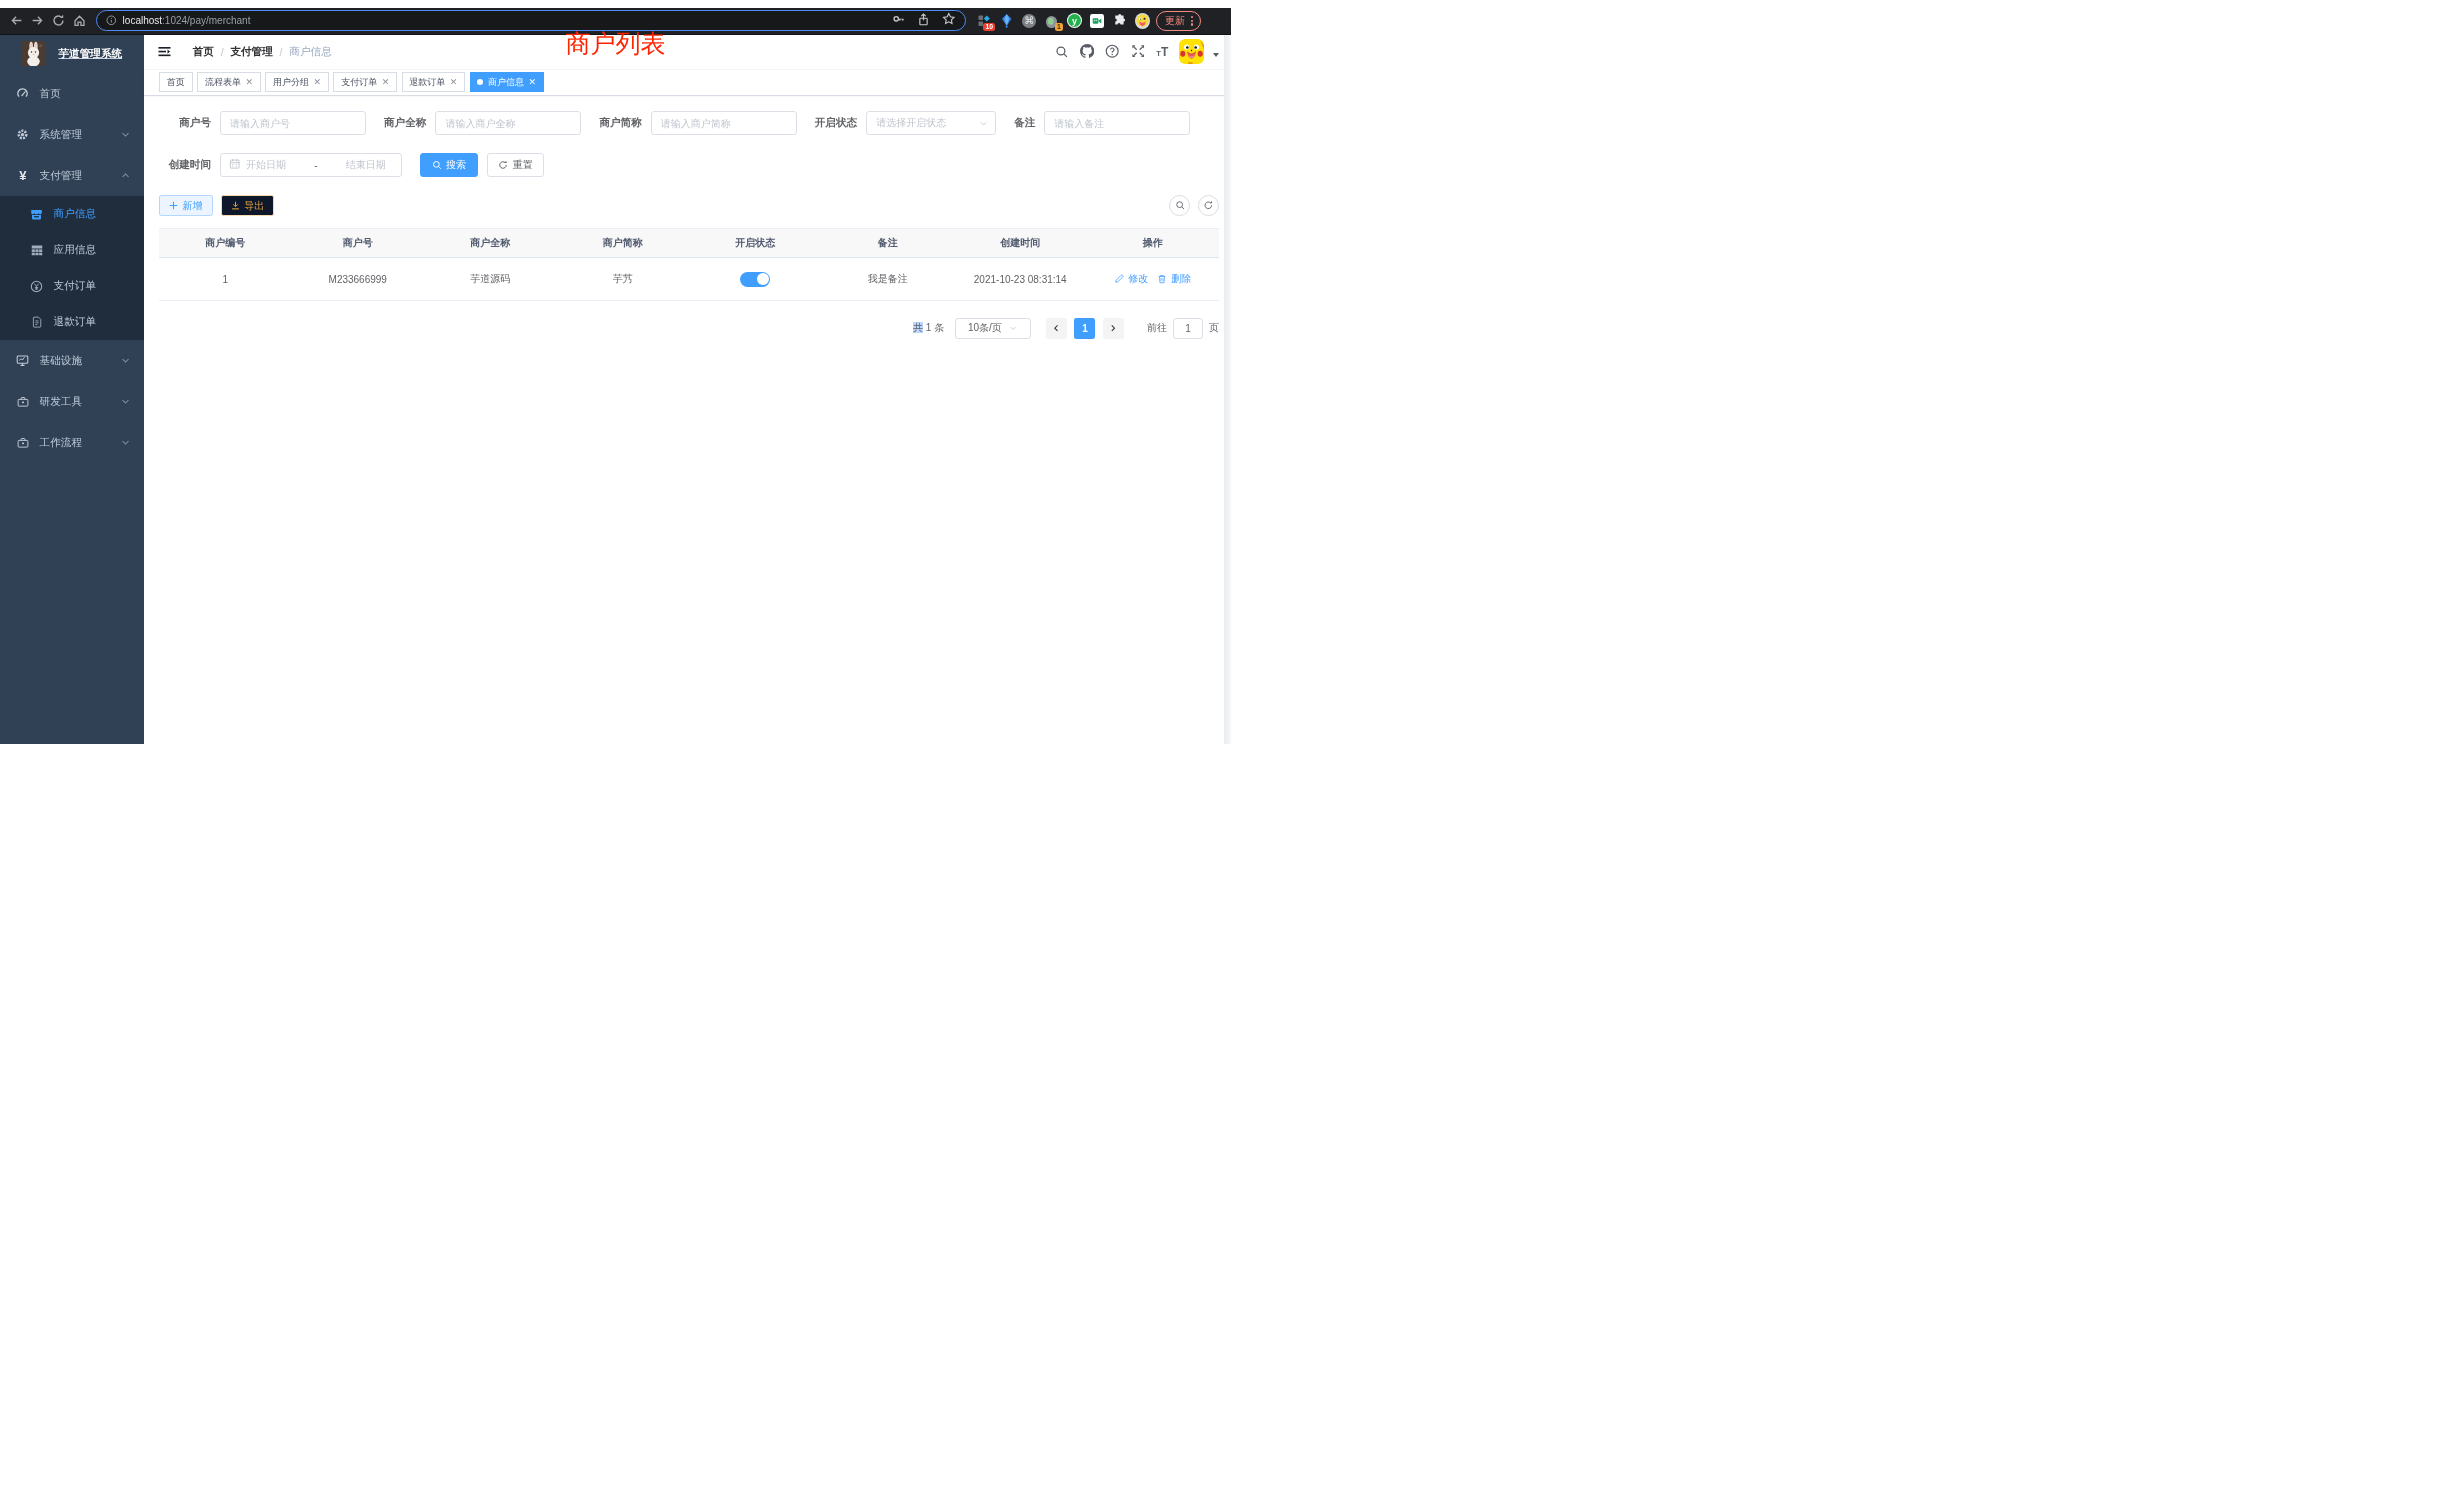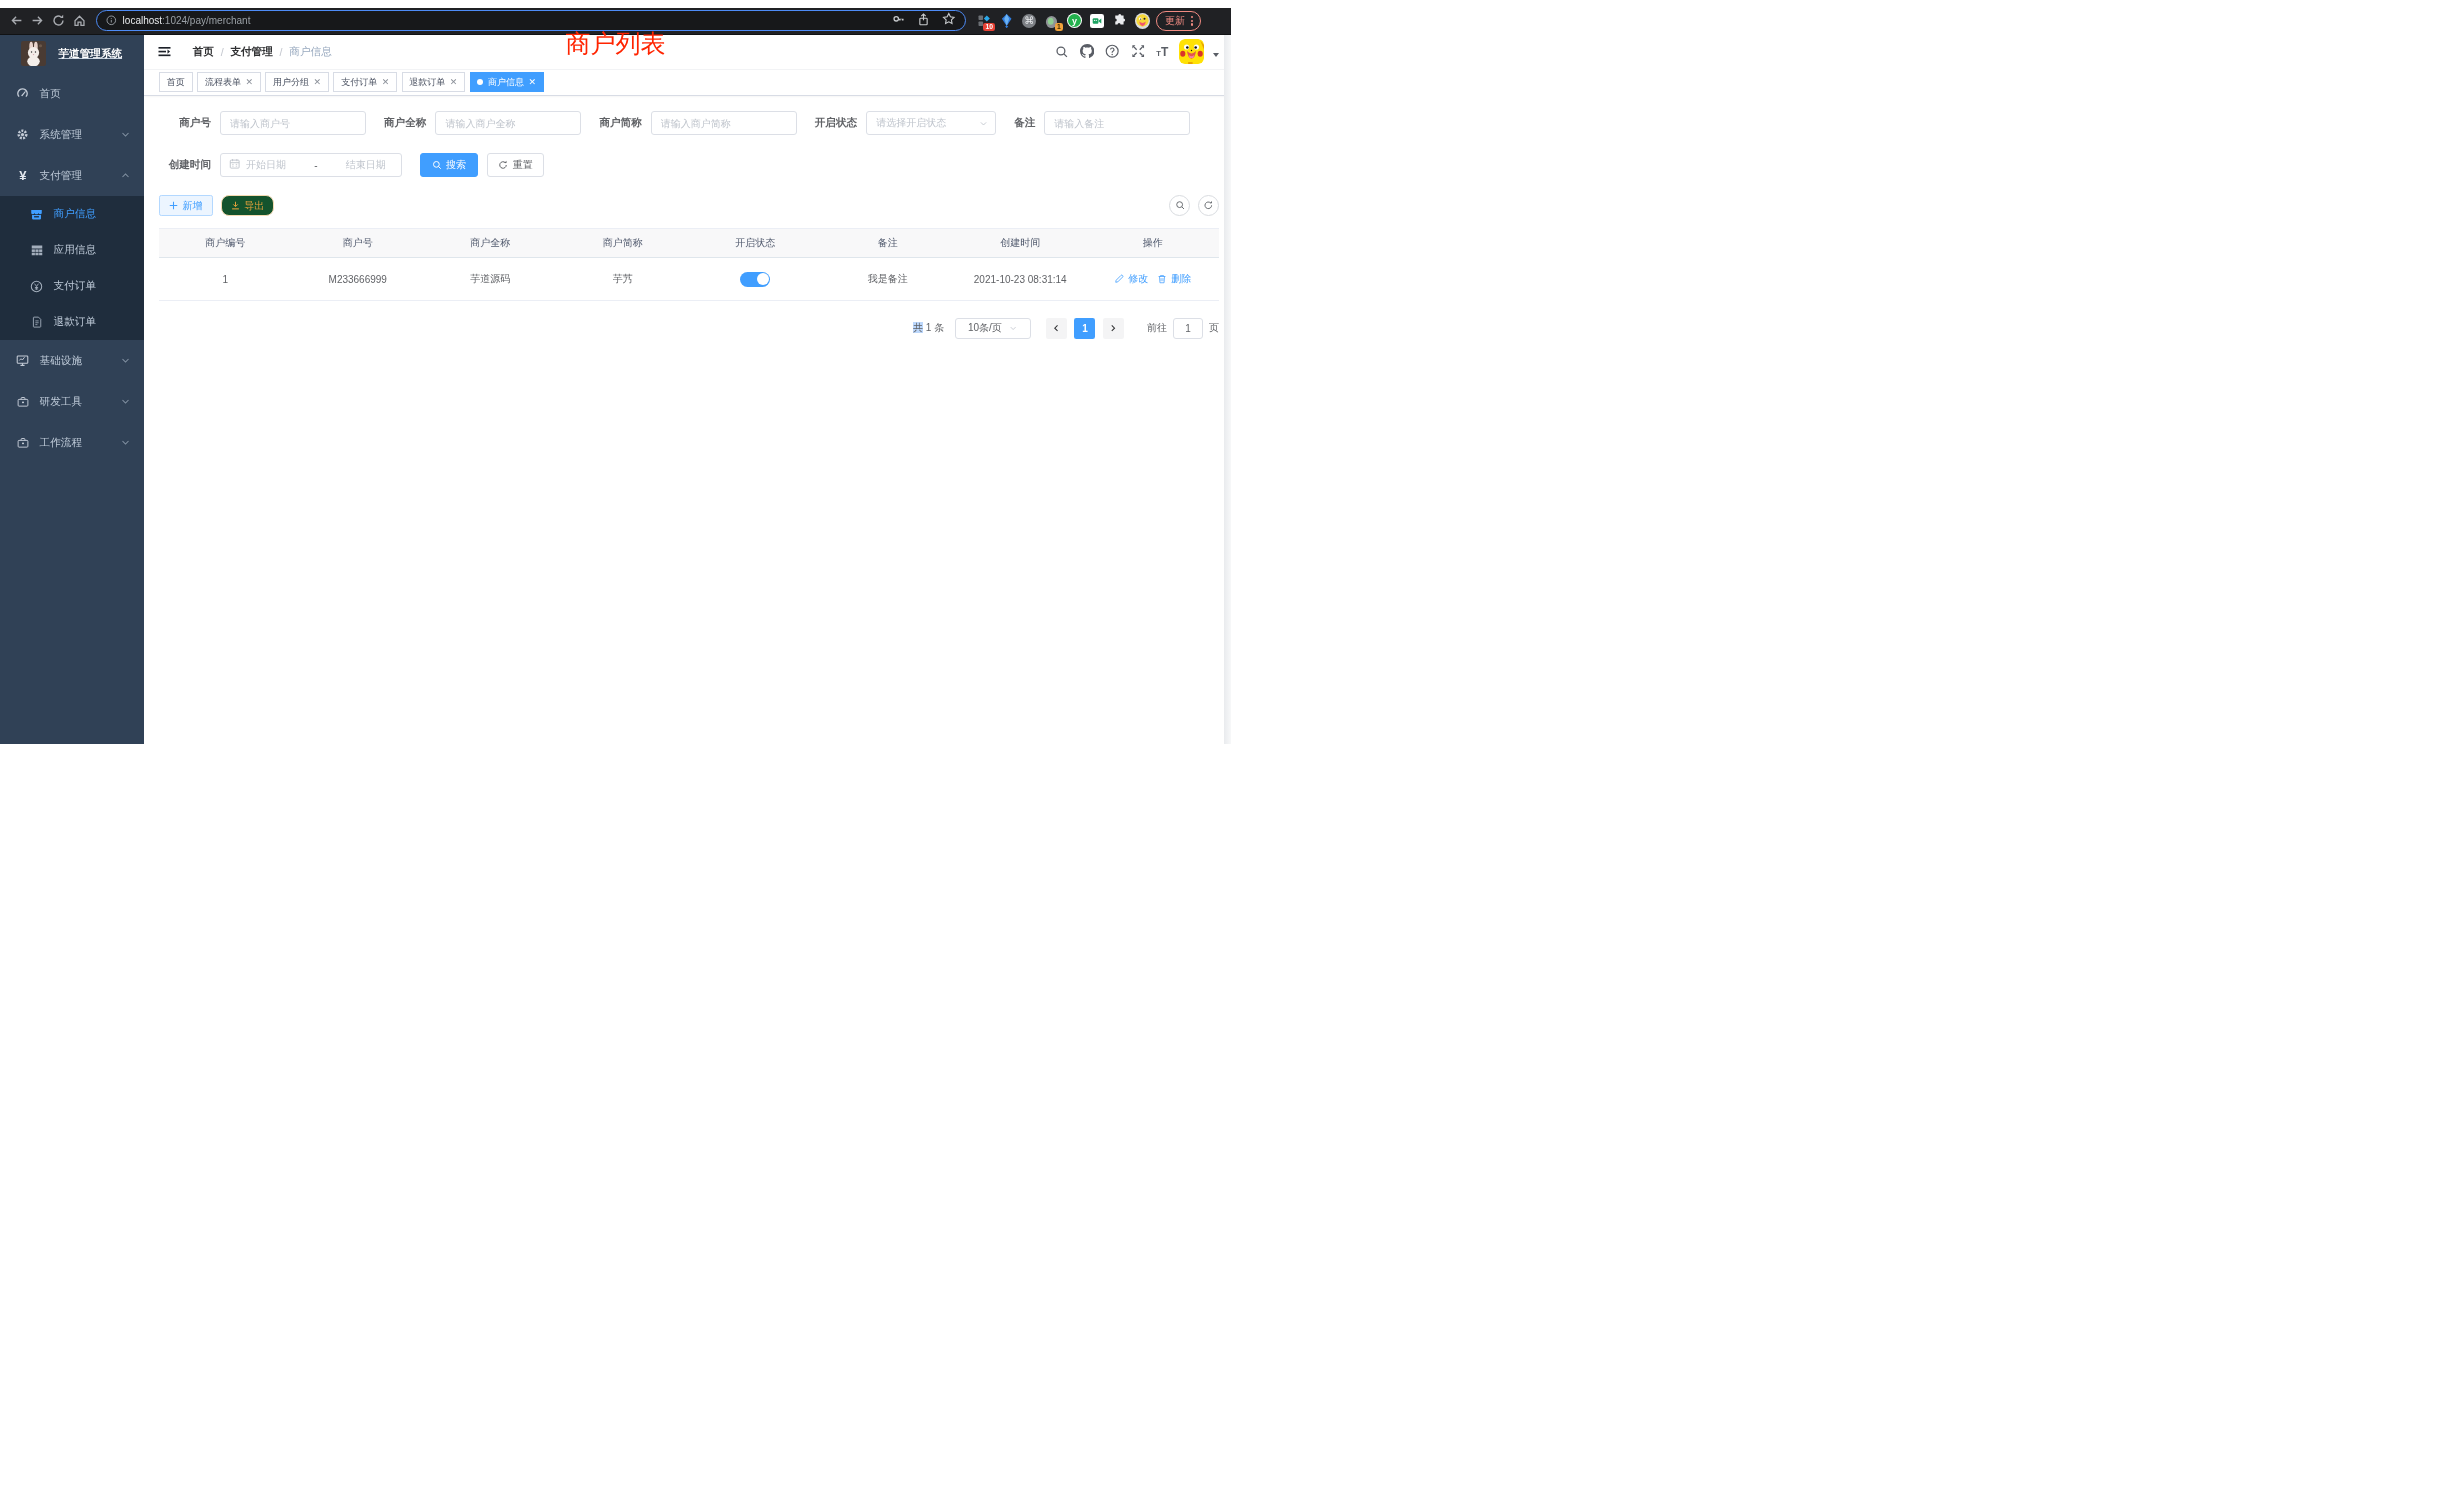--- a/index.html
+++ b/index.html
@@ -85,29 +85,29 @@
   .el-select { width:130px; height:24px; border:0.8px solid #dcdfe6; border-radius:3px; padding:0 7.6px 0 9px; font-size:10px; color:#bfc4cc; background:#fff; display:flex; align-items:center; cursor:pointer; }
   .el-select .sel-arrow { margin-left:auto; color:#c0c4cc; display:flex; }
   .date-range { width:182px; height:24px; border:0.8px solid #dcdfe6; border-radius:3px; display:flex; align-items:center; padding:0 7.6px; font-size:10px; color:#bfc4cc; gap:6px; }
   .date-range .dr-sep { color:#606266; flex:1; text-align:center; }
   .date-range .dr-part { white-space:nowrap; }
   .btn { height:24px; border-radius:3px; font-size:10px; display:inline-flex; align-items:center; justify-content:center; gap:4.5px; cursor:pointer; border:0.8px solid transparent; padding:0 10.6px; font-family:inherit; background:#fff; }
   .btn-primary { background:#409eff; border-color:#409eff; color:#fff; }
   .btn-plain { border-color:#dcdfe6; color:#606266; }
   .btn-mini { height:21px; font-size:10px; padding:0 9px; border-radius:2.3px; }
   .btn-add { background:#ecf5ff; border-color:#b3d8ff; color:#409eff; }
-  .btn-export { background:#14532d; border-color:#f5dab1; color:#e6a23c;border-radius:8px; }
+  .btn-export { background:#0f172a; border-color:#f5dab1; color:#e6a23c; }
   .toolbar-row { display:flex; align-items:center; margin-bottom:12px; }
   .toolbar-right { margin-left:auto; display:flex; gap:7.6px; }
   .circle-btn { width:21px; height:21px; border-radius:50%; border:0.8px solid #d9dce0; background:#fff; color:#5f6368; display:flex; align-items:center; justify-content:center; cursor:pointer; }
 
   
   .table { width:100%; font-size:10px; }
   .t-head { display:flex; background:#f8f8f9; border-top:0.8px solid #ebeef5; border-bottom:0.8px solid #dfe6ec; }
-  .t-head .t-cell { height:28px; font-weight:normal; color:#515a6e; }
+  .t-head .t-cell { height:28px; font-weight:bold; color:#515a6e; }
   .t-cell { flex:1; display:flex; align-items:center; justify-content:center; text-align:center; }
   .t-row { display:flex; border-bottom:0.8px solid #ebeef5; background:#fff; color:#606266; }
   .t-row .t-cell { height:42px; }
   .switch { width:30px; height:15px; border-radius:7.6px; background:#409eff; position:relative; cursor:pointer; }
   .switch .knob { position:absolute; top:1.5px; right:1.5px; width:12px; height:12px; border-radius:50%; background:#fff; }
   .link-btn { color:#409eff; display:inline-flex; align-items:center; gap:4px; cursor:pointer; font-size:10px; }
   .op-cell { gap:9px; }
 
   
   .pagination { display:flex; align-items:center; justify-content:flex-end; margin-top:16.7px; font-size:10px; color:#606266; }

